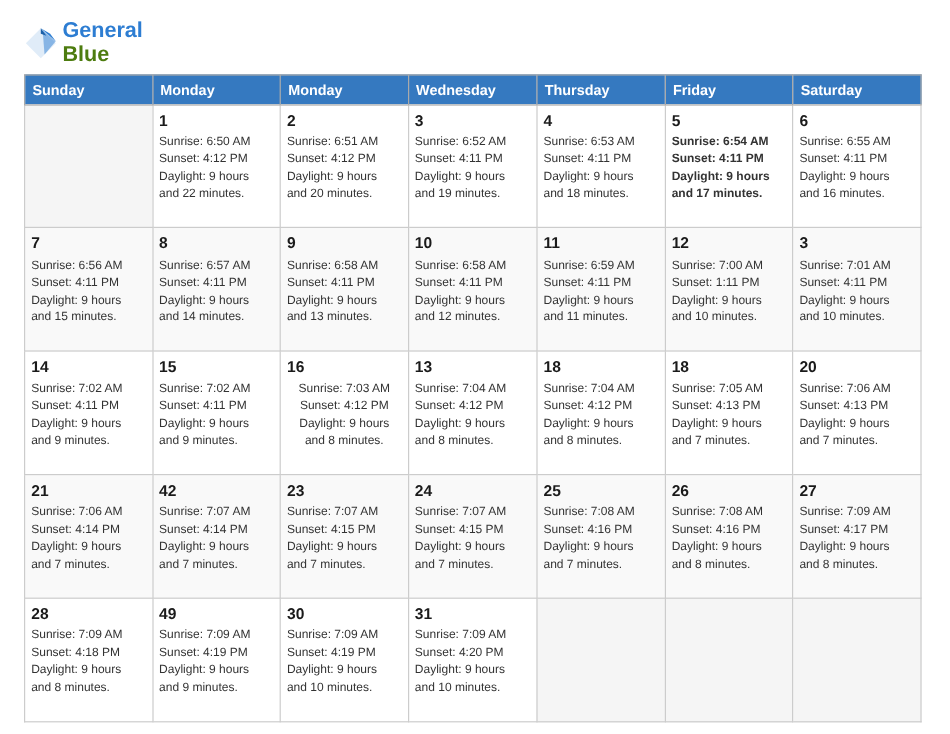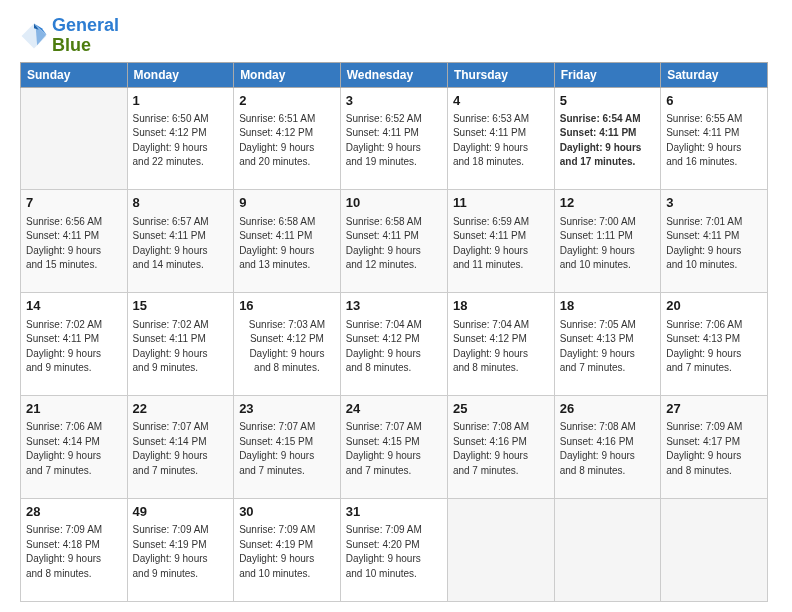--- a/index.html
+++ b/index.html
@@ -287,21 +287,21 @@
         </tr>
         <tr>
           <td>
             <span class="day-number">21</span>
             <div class="day-info" style="white-space: pre-line;">Sunrise: 7:06 AM
 Sunset: 4:14 PM
 Daylight: 9 hours
 and 7 minutes.</div>
           </td>
           <td>
-            <span class="day-number">22</span>
+            <span class="day-number">42</span>
             <div class="day-info" style="white-space: pre-line;">Sunrise: 7:07 AM
 Sunset: 4:14 PM
 Daylight: 9 hours
 and 7 minutes.</div>
           </td>
           <td>
             <span class="day-number">23</span>
             <div class="day-info" style="white-space: pre-line;">Sunrise: 7:07 AM
 Sunset: 4:15 PM
 Daylight: 9 hours

